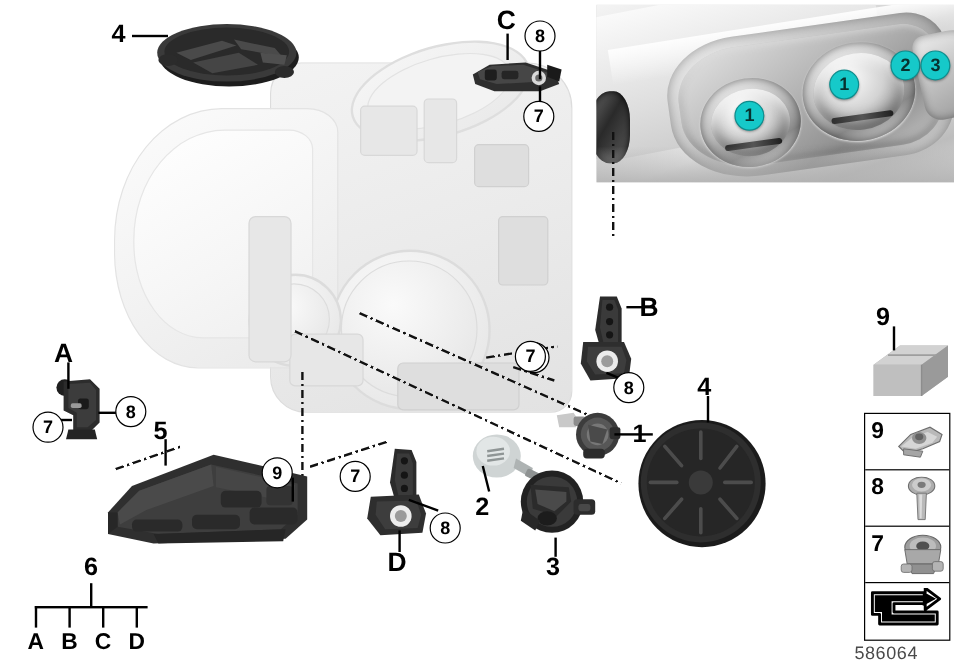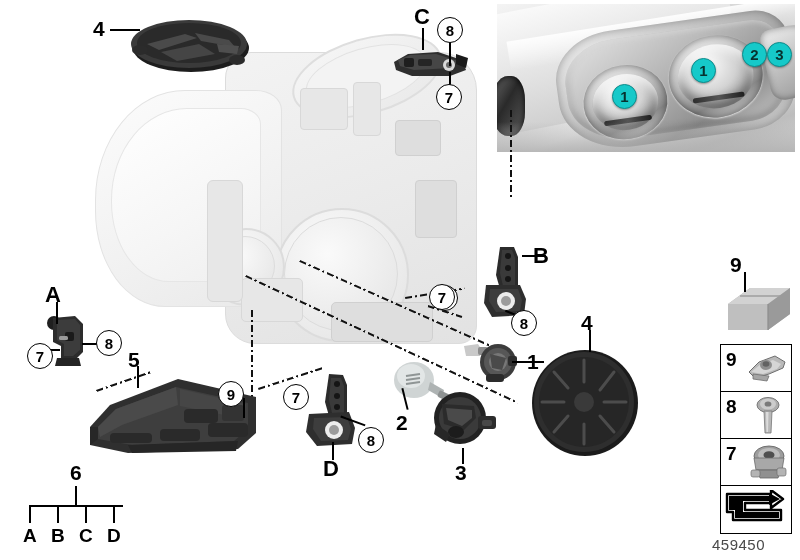--- a/index.html
+++ b/index.html
@@ -421,15 +421,15 @@
     <div class="ln lnv" style="left:39px;top:43px;height:18px;"></div>
     <div class="ln lnv" style="left:67px;top:43px;height:18px;"></div>
     <div class="ln lnv" style="left:95px;top:43px;height:18px;"></div>
     <div class="lbl alpha-sm" style="left:5px;top:64px;">A</div>
     <div class="lbl alpha-sm" style="left:33px;top:64px;">B</div>
     <div class="lbl alpha-sm" style="left:61px;top:64px;">C</div>
     <div class="lbl alpha-sm" style="left:89px;top:64px;">D</div>
   </div>
 
   <div style="position:absolute;left:712px;top:536px;font-size:15px;color:#4a4a4a;
-              font-family:'Liberation Sans',sans-serif;letter-spacing:.5px;">459450</div>
+              font-family:'Liberation Sans',sans-serif;letter-spacing:.5px;">586064</div>
 
 </div>
 
 </body></html>

